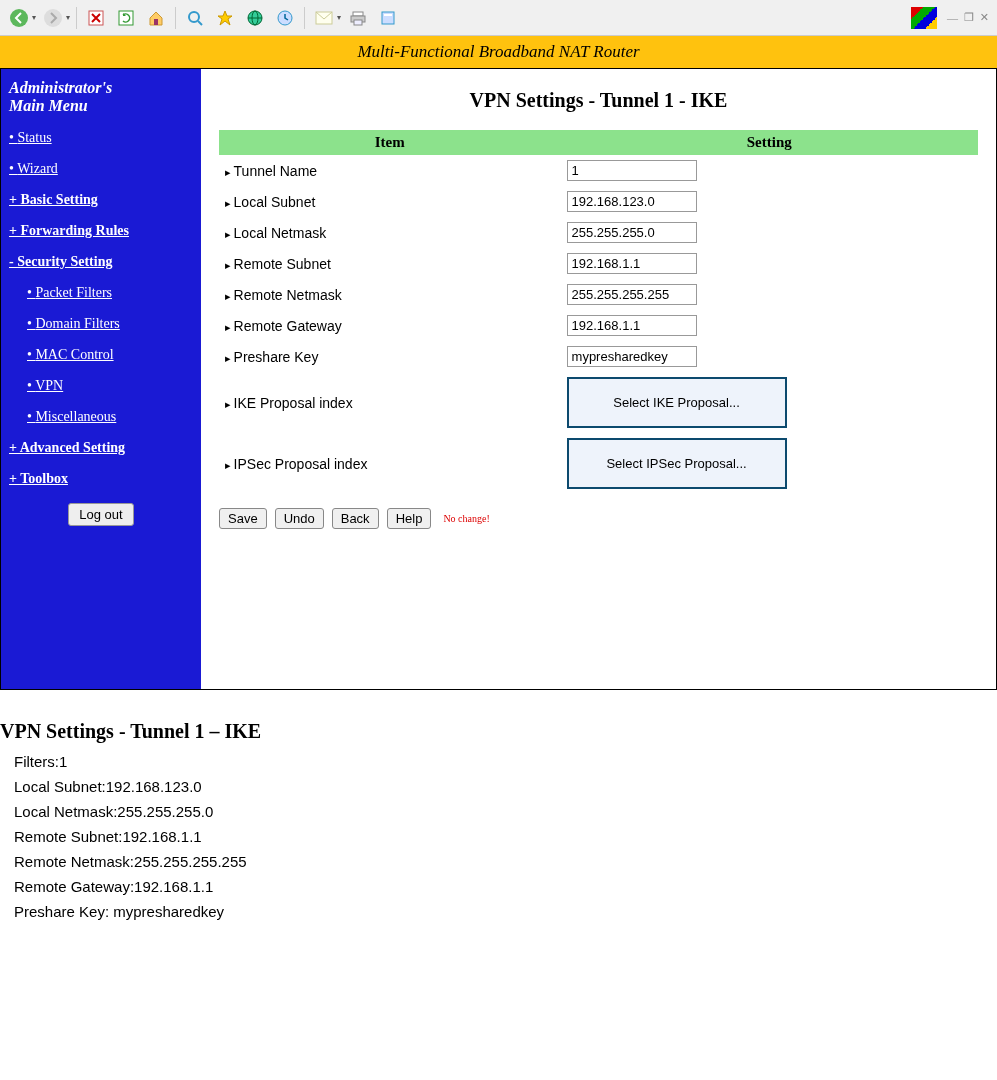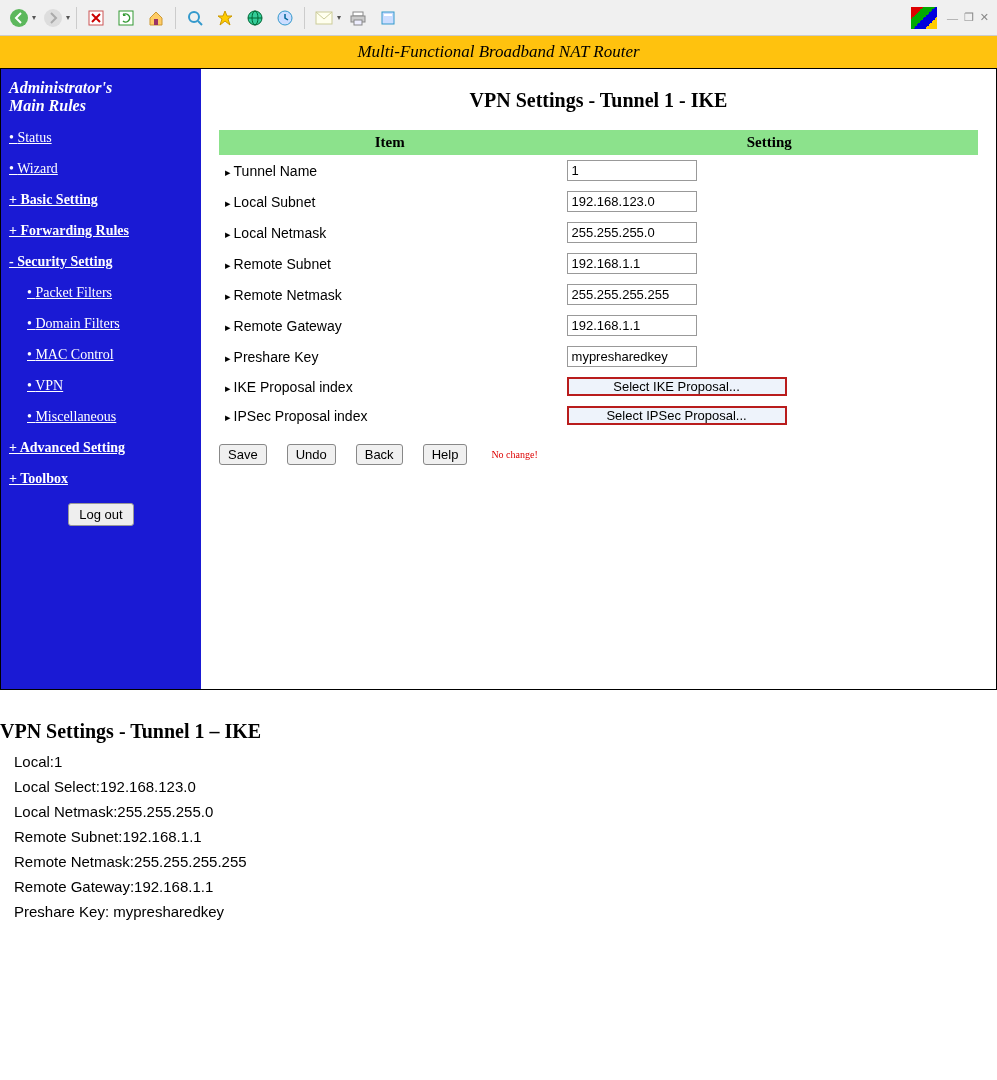--- a/index.html
+++ b/index.html
@@ -28,23 +28,23 @@
     .logout-btn { display: block; margin: 16px auto 0; padding: 3px 10px; background: #eee; color: #000; border: 1px solid #999; border-radius: 3px; font-family: Arial, sans-serif; font-size: 13px; cursor: pointer; }
     
     
     .content { flex: 1; padding: 12px 18px; font-family: Arial, sans-serif; background: #fff; min-height: 620px; }
     .page-title { font-family: "Times New Roman", serif; font-size: 20px; font-weight: bold; text-align: center; margin: 8px 0 18px; }
     .cfg-table { width: 100%; border-collapse: collapse; }
     .cfg-table th { background: #8ce28c; padding: 4px 8px; font-weight: bold; font-family: "Times New Roman", serif; font-size: 15px; }
     .cfg-table td { padding: 5px 6px; font-size: 14px; vertical-align: middle; }
     .cfg-table td:first-child::before { content: "▸ "; font-size: 11px; }
     .cfg-table input[type=text] { width: 130px; padding: 2px 4px; border: 1px solid #999; font-size: 13px; }
-    .propose-btn { width: 220px; padding: 0 6px; border: 2px solid #b91c1c; background: #eef3fb; font-size: 13px; cursor: pointer; }
-    
-    .action-row { margin-top: 14px; display: flex; align-items: center; gap: 20px; }
+    .propose-btn { width: 220px; padding: 16px 6px; border: 2px solid #0c4a6e; background: #eef3fb; font-size: 13px; cursor: pointer; }
+    
+    .action-row { margin-top: 14px; display: flex; align-items: center; gap: 8px; }
     .action-row button { padding: 2px 8px; border: 1px solid #888; background: #f0f0f0; border-radius: 3px; font-size: 13px; cursor: pointer; }
     .nochange { color: #d00; font-family: Georgia, serif; font-size: 10px; margin-left: 4px; }
     
     
     .doc { padding: 30px 0 0 0; font-family: Arial, sans-serif; }
     .doc-title { font-family: "Times New Roman", serif; font-size: 20px; font-weight: bold; margin-bottom: 10px; }
     .doc-line { font-size: 15px; margin: 8px 0 8px 14px; }
   </style>
 </head>
 <body>
@@ -136,21 +136,21 @@
     <span>❐</span>
     <span>✕</span>
   </div>
 </div>
 
 <div class="banner">Multi-Functional Broadband NAT Router</div>
 
 <div class="main">
   <div class="sidebar">
     <div class="sidebar-title">
-      <span>Administrator's</span><br><span>Main Rules</span>
+      <span>Administrator's</span><br><span>Main Menu</span>
     </div>
     <a class="bullet-item">Status</a>
     <a class="bullet-item">Wizard</a>
     <a class="section">+ Basic Setting</a>
     <a class="section">+ Forwarding Rules</a>
     <a class="section">- Security Setting</a>
     <a class="sub bullet-item">Packet Filters</a>
     <a class="sub bullet-item">Domain Filters</a>
     <a class="sub bullet-item">MAC Control</a>
     <a class="sub bullet-item">VPN</a>
@@ -212,20 +212,20 @@
       <button>Undo</button>
       <button>Back</button>
       <button>Help</button>
       <span class="nochange">No change!</span>
     </div>
   </div>
 </div>
 
 <div class="doc">
   <div class="doc-title">VPN Settings - Tunnel 1 – IKE</div>
-  <div class="doc-line">Local:1</div>
-  <div class="doc-line">Local Select:192.168.123.0</div>
+  <div class="doc-line">Filters:1</div>
+  <div class="doc-line">Local Subnet:192.168.123.0</div>
   <div class="doc-line">Local Netmask:255.255.255.0</div>
   <div class="doc-line">Remote Subnet:192.168.1.1</div>
   <div class="doc-line">Remote Netmask:255.255.255.255</div>
   <div class="doc-line">Remote Gateway:192.168.1.1</div>
   <div class="doc-line">Preshare Key: mypresharedkey</div>
 </div>
 
 </body></html>

